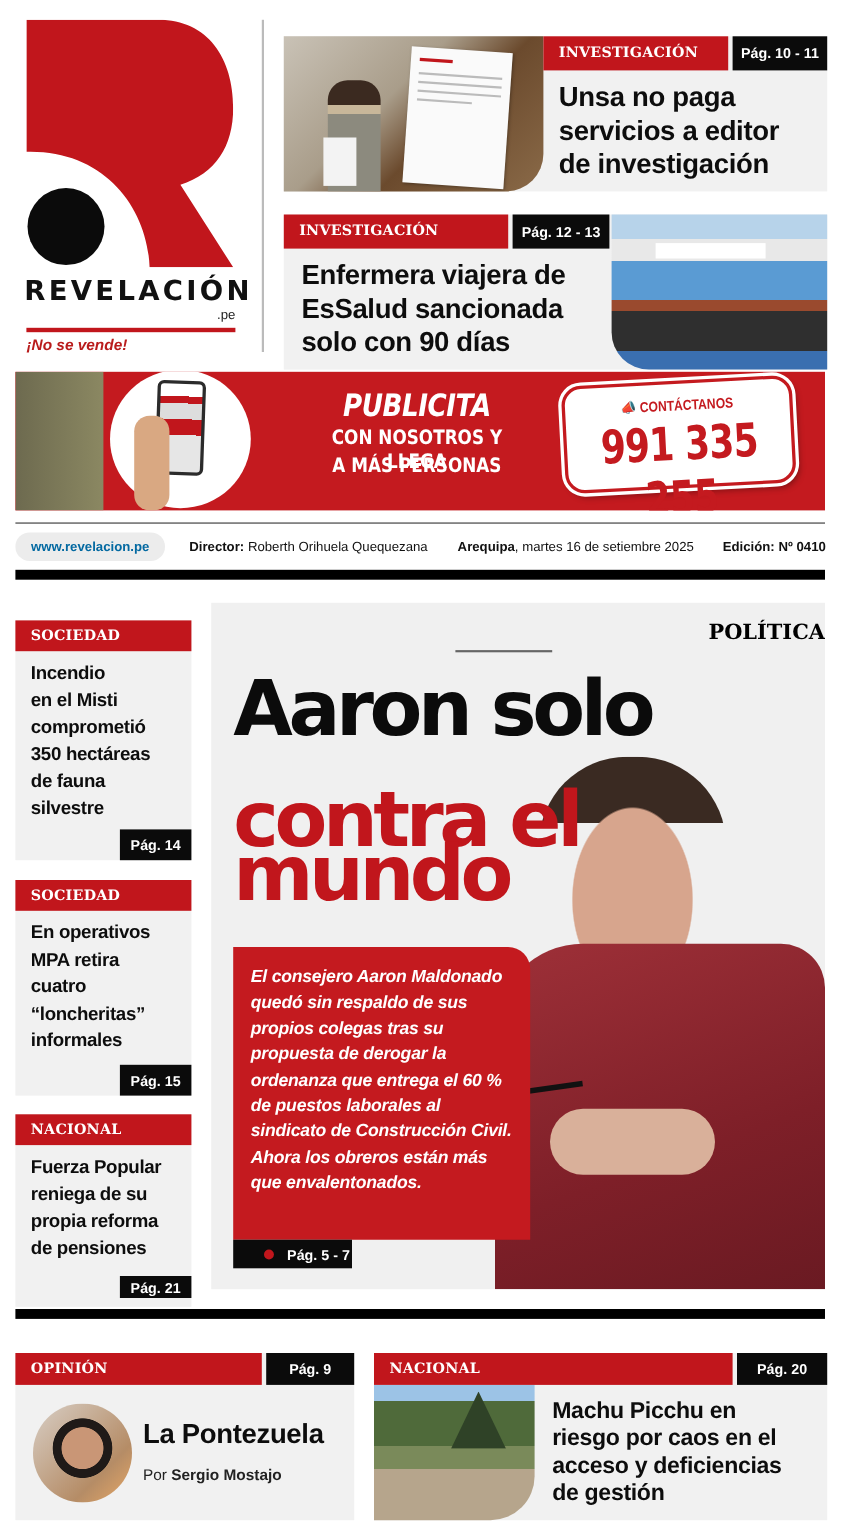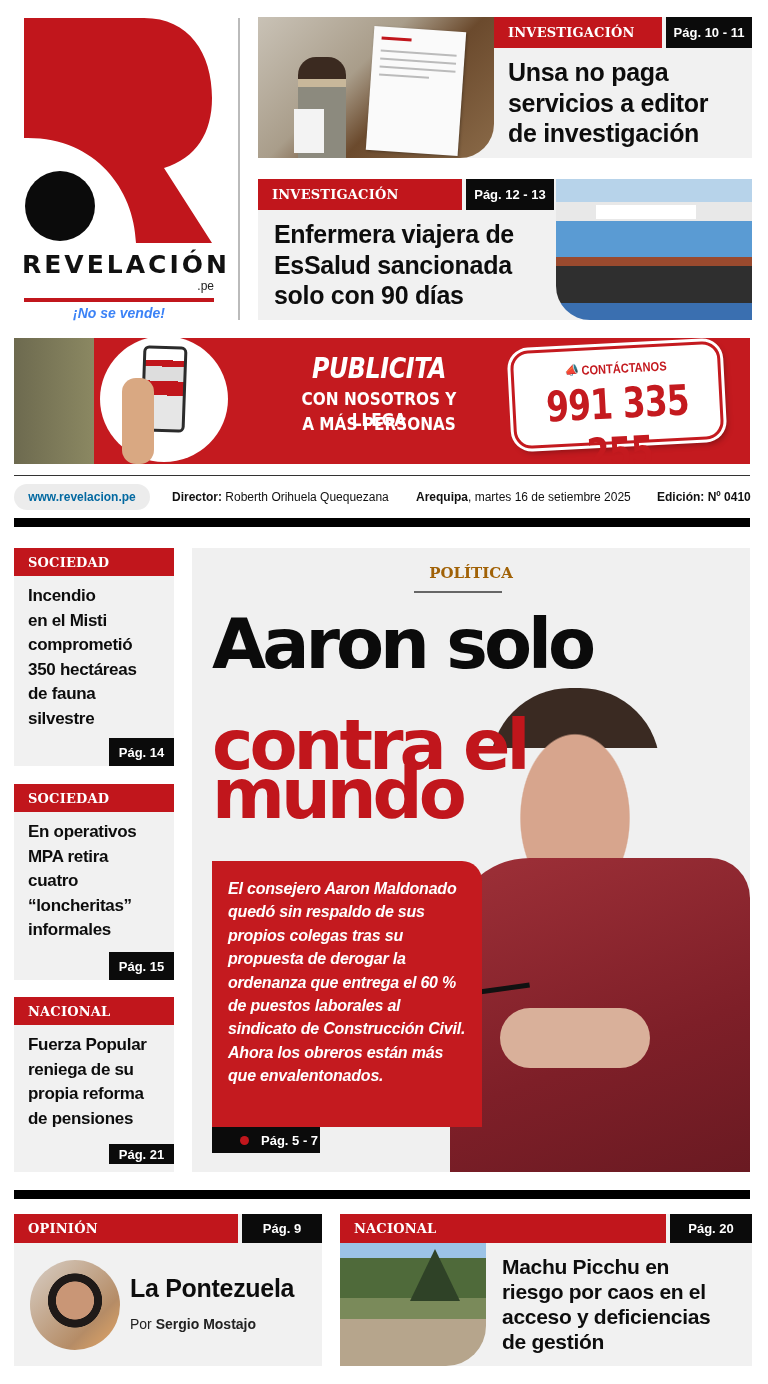--- a/index.html
+++ b/index.html
@@ -2,38 +2,38 @@
 <html><head>
 <meta charset="utf-8">
 <style>
   * { box-sizing: border-box; margin: 0; padding: 0; }
   html, body { width: 768px; height: 1384px; background: #ffffff; overflow: hidden; }
   body { font-family: "Liberation Sans", "DejaVu Sans", sans-serif; color: #111; position: relative; }
 
   .abs { position: absolute; }
   .red { background: #c1161c; }
   .blk { background: #0b0b0b; }
-  .grey-card { background: #f1f1f1; }
+  .grey-card { background: #f1f1f1; margin-top: 16px; }
 
   .tag {
     color: #fff; font-family: "DejaVu Serif", "Liberation Serif", serif; font-weight: bold;
     font-size: 13px; letter-spacing: 0.2px; display: flex; align-items: center; padding-left: 14px;
   }
   .pag {
     color: #fff; font-weight: bold; font-size: 13px; display: flex; align-items: center; justify-content: center;
     font-family: "Liberation Sans", sans-serif;
   }
   .hl { font-weight: bold; color: #0d0d0d; font-family: "Liberation Sans", sans-serif; letter-spacing: -0.3px; }
 
   
   #logo-r { left: 24px; top: 18px; width: 188px; height: 225px; }
   #brand-name { left: 22px; top: 250px; width: 192px; font-size: 25px; font-weight: bold; letter-spacing: 3px; color:#111; font-family: "DejaVu Sans", sans-serif; }
   #brand-tld { left: 150px; top: 279px; width: 64px; text-align: right; font-size: 12px; color:#222; }
   #brand-line { left: 24px; top: 298px; width: 190px; height: 4px; background:#c1161c; }
-  #brand-slogan { left: 24px; top: 305px; width: 190px; text-align: center; font-size: 14px; font-weight: bold; color:#3b82f6; font-style: italic; }
+  #brand-slogan { left: 24px; top: 305px; width: 190px; text-align: left; font-size: 14px; font-weight: bold; color:#b91c1c; font-style: italic; }
   #vert-divider { left: 238px; top: 18px; width: 2px; height: 302px; background:#bbb; }
 
   
   .story-top { left: 258px; width: 494px; }
   .photo { overflow: hidden; }
 
   
   #ad { left: 14px; top: 338px; width: 736px; height: 126px; background: #c41a1f; overflow: hidden; }
   #ad-man { left: 0; top: 0; width: 80px; height: 126px; }
   #ad-circle { left: 86px; top: 0; width: 128px; height: 126px; border-radius: 50%; background: #fff; top: -2px; }
@@ -53,21 +53,21 @@
   .meta b { font-weight: bold; }
   #rule-thick { left: 14px; top: 518px; width: 736px; height: 9px; background: #000; }
 
   
   .side-card { left: 14px; width: 160px; }
   .side-hl { font-size: 17px; line-height: 24.5px; font-weight: bold; color:#0d0d0d; letter-spacing: -0.3px; }
 
   
   #main-card { left: 192px; top: 548px; width: 558px; height: 624px; background: #f0f0f0; overflow: hidden; }
   #main-photo { right: 0; top: 140px; width: 300px; height: 484px; }
-  #main-section { left: 0; width: 100%; top: 16px; text-align: center; font-family: "DejaVu Serif", serif; font-weight: bold; font-size: 15px; color: #a16207; }
+  #main-section { left: 0; width: 100%; top: 16px; text-align: right; font-family: "DejaVu Serif", serif; font-weight: bold; font-size: 19px; color: #000000; }
   #main-section-line { left: 222px; top: 43px; width: 88px; height: 2px; background: #666; }
   .main-hl { left: 20px; font-weight: 900; font-family: "DejaVu Sans", sans-serif; font-size: 70px; letter-spacing: -4px; line-height: 76px; white-space: nowrap; }
   #main-hl-1 { top: 58px; color: #0b0b0b; }
   #main-hl-2 { top: 133px; color: #c1161c; margin-top: 26px; }
   #main-hl-3 { top: 208px; color: #c1161c; }
   #main-summary-box { left: 20px; top: 313px; width: 270px; height: 266px; background: #c41a1f; border-top-right-radius: 20px; padding: 16px 10px 0 16px; }
   #main-summary { color: #fff; font-style: italic; font-weight: bold; font-size: 16px; line-height: 23.4px; letter-spacing: -0.2px; }
   #main-pag { left: 20px; top: 579px; width: 108px; height: 26px; background: #0b0b0b; color: #fff; display: flex; align-items: center; padding-left: 28px; font-weight: bold; font-size: 13px; }
   #main-pag .dot { width: 9px; height: 9px; border-radius: 50%; background: #c1161c; margin-right: 12px; display:inline-block; }
 

